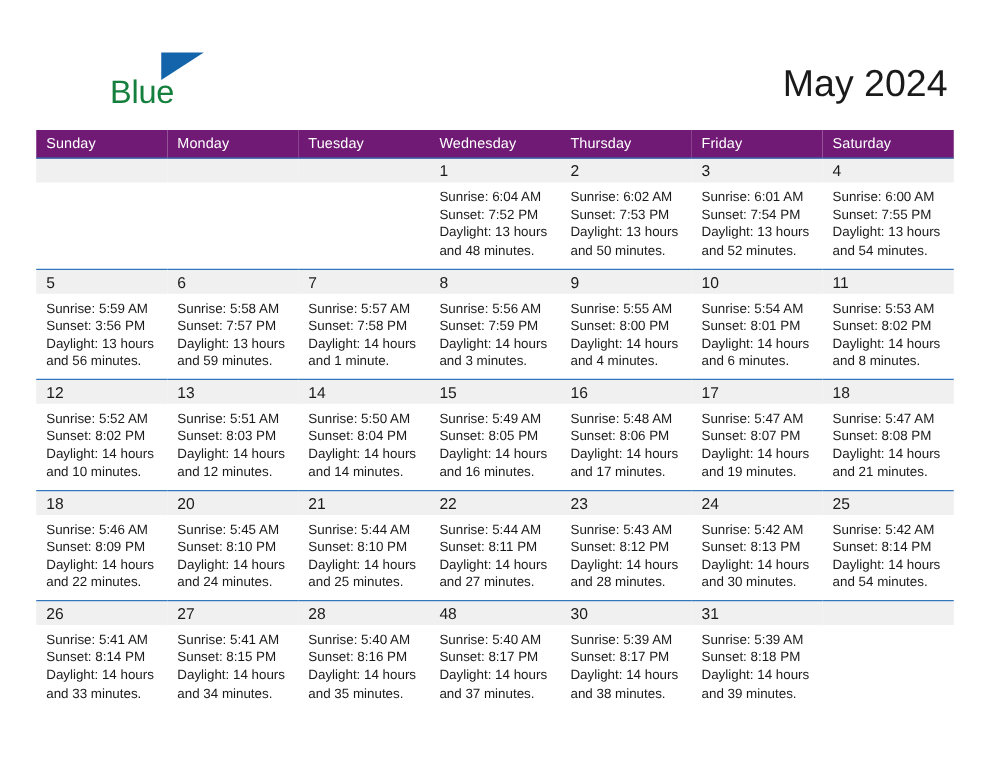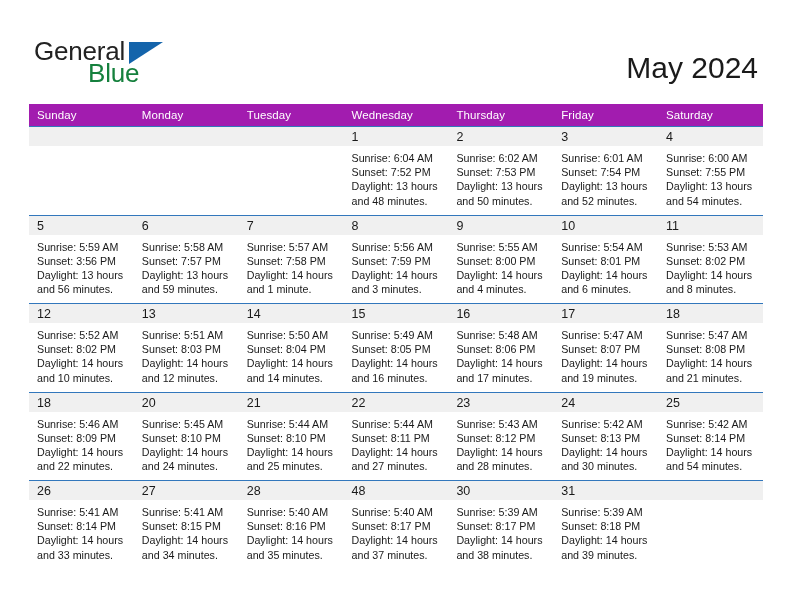--- a/index.html
+++ b/index.html
@@ -94,21 +94,21 @@
     position: absolute;
     left: 29px;
     top: 104px;
     width: 734px;
     border-collapse: collapse;
     table-layout: fixed;
   }
   .calendar col { width: 104.857px; }
 
   .calendar thead th {
-    background: #a21caf;
+    background: #701a75;
     color: #ffffff;
     font-size: 11.5px;
     font-weight: normal;
     text-align: left;
     padding: 5px 0 5px 8px;
     height: 21px;
     box-sizing: border-box;
     vertical-align: middle;
     letter-spacing: 0.1px;
   }
@@ -146,21 +146,20 @@
   .cell-body div { white-space: nowrap; }
 </style>
 </head>
 <body>
 
 <div class="page">
 
   <div class="header">
 
     <div class="logo">
-      <span class="logo-general">General</span>
       <span class="logo-triangle"></span>
       <span class="logo-blue">Blue</span>
     </div>
 
     <div class="title-block">
       <div class="month-title">May 2024</div>
     </div>
 
   </div>
 

